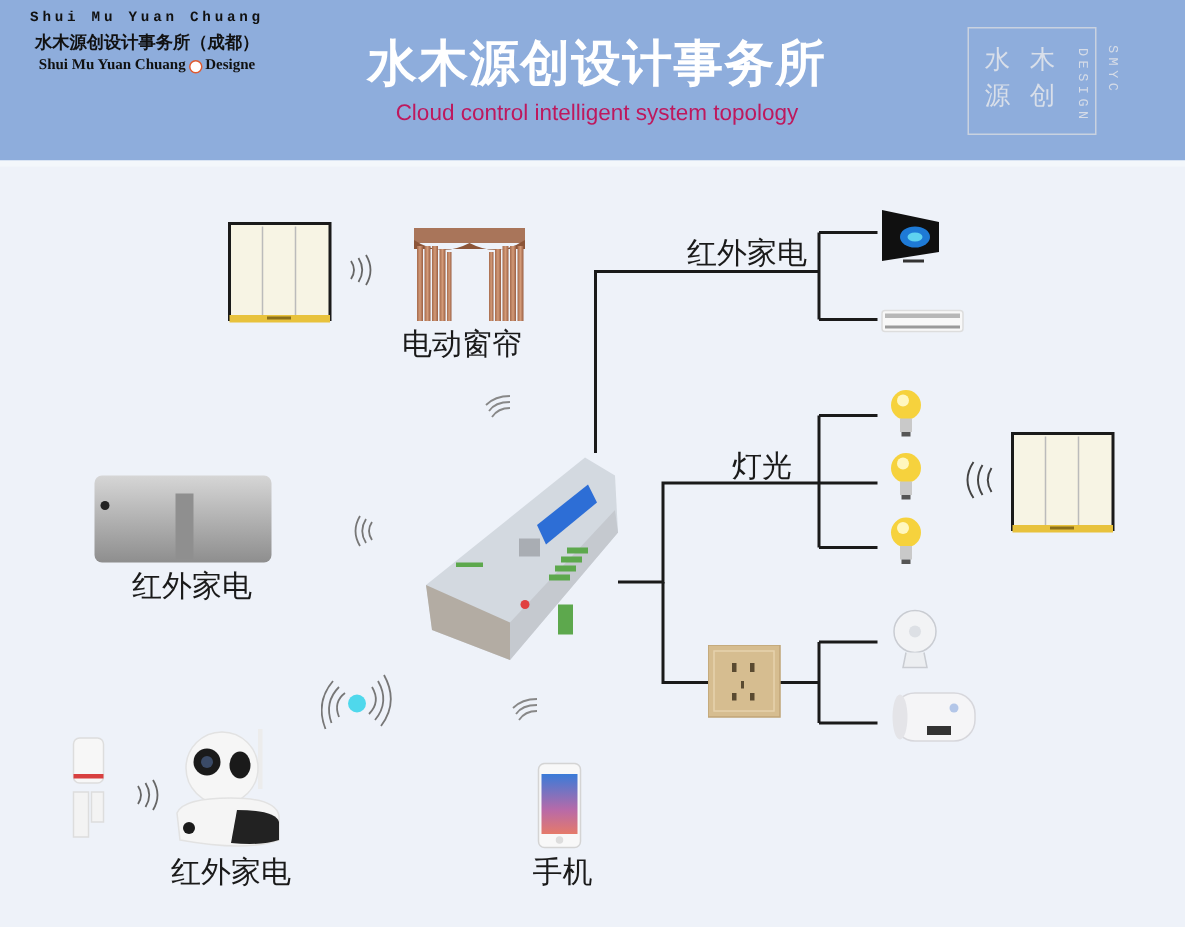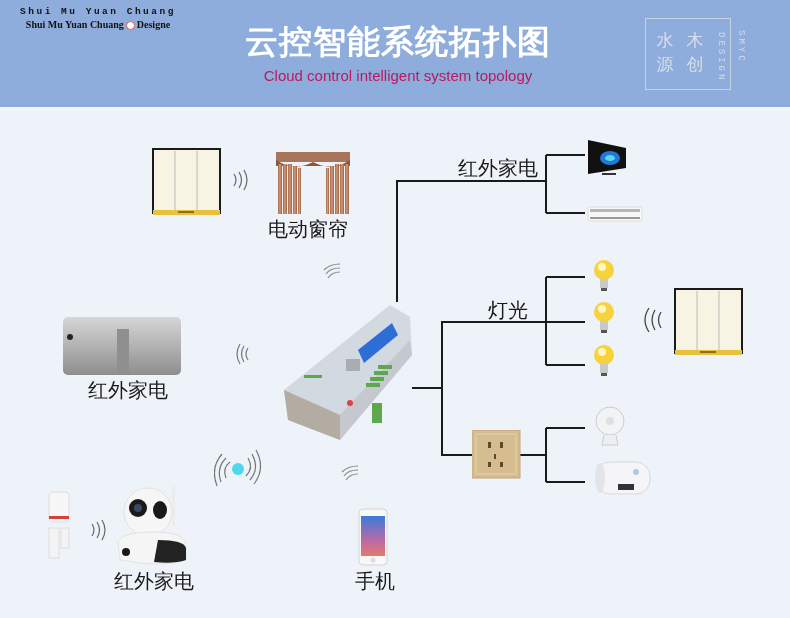--- a/index.html
+++ b/index.html
@@ -32,28 +32,29 @@
   .dev { position: absolute; }
 </style>
 </head>
 <body>
 
 <div class="header"></div>
 <div class="header-line"></div>
 
 <div class="logo">
   <div class="logo-en1">Shui Mu Yuan Chuang</div>
+  <div class="logo-cn">水木源创设计事务所（成都）</div>
   <div class="logo-en2">
     <span>Shui Mu Yuan Chuang</span>
     <span class="logo-badge"></span>
     <span>Designe</span>
   </div>
 </div>
 
-<div class="title-cn">云控智能系统拓扑图</div>
+<div class="title-cn">水木源创设计事务所</div>
 <div class="title-en">Cloud control intelligent system topology</div>
 
 <div class="stamp">
   <div class="stamp-chars">
     <span>水</span>
     <span>木</span>
     <span>源</span>
     <span>创</span>
   </div>
 </div>

